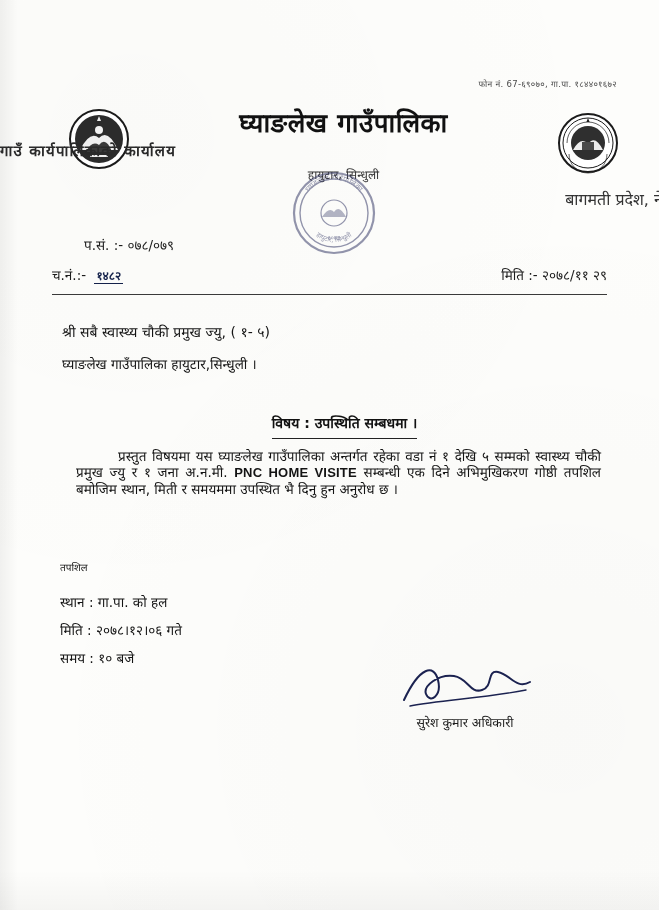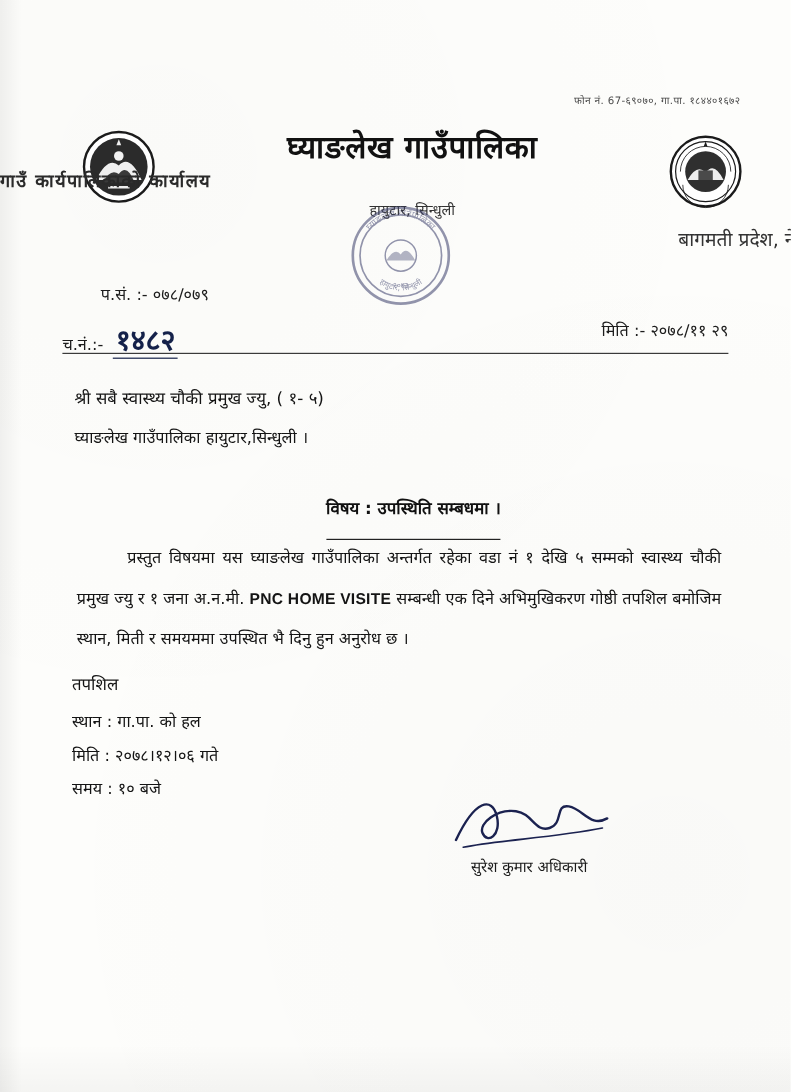--- a/index.html
+++ b/index.html
@@ -127,21 +127,21 @@
     color: #1c1c1c;
     margin-left: 32px;
   }
   .ref-chalani {
     position: absolute;
     left: 0; top: 30px;
     font-size: 13.5px;
     color: #1c1c1c;
   }
   .ref-chalani .hand {
-    font-size: 24px;
+    font-size: 12px;
     color: #14214a;
     font-weight: 700;
     margin-left: 4px;
     border-bottom: 1.5px solid #14214a;
     padding: 0 2px;
   }
   .ref-date {
     position: absolute;
     right: 0; top: 30px;
     font-size: 13.5px;
@@ -177,62 +177,62 @@
     left: 0; right: 0;
     top: 413px;
     text-align: center;
     font-size: 14px;
     font-weight: 700;
     color: #111;
     padding-left: 30px;
   }
   .subject .underline {
     border-bottom: 1px solid #222;
-    padding-bottom: 17px;
+    padding-bottom: 7px;
   }
   .para {
     position: absolute;
-    left: 64px;
+    left: 76px;
     right: 58px;
     top: 448px;
     font-size: 13.5px;
-    line-height: 34px;
+    line-height: 16px;
     text-align: justify;
     text-indent: 42px;
     color: #141414;
   }
   .para .en {
     font-family: "Liberation Sans", sans-serif;
     font-weight: 700;
     font-size: 13px;
     letter-spacing: 0.2px;
   }
 
   .detail-title {
     position: absolute;
     left: 60px;
     top: 560px;
-    font-size: 14px;
+    font-size: 10px;
     color: #141414;
     font-family: Liberation Mono, monospace;
   }
   .detail-list {
     position: absolute;
     left: 60px;
     top: 588px;
     font-size: 13.5px;
     line-height: 28px;
     color: #141414;
   }
   .detail-list div { white-space: nowrap; }
 
   
   .sign-block {
     position: absolute;
-    right: 108px;
+    right: 84px;
     top: 660px;
     width: 220px;
     text-align: center;
   }
   .signature svg { display: block; margin: 0 auto; }
   .sign-name {
     margin-top: 2px;
     font-size: 12.5px;
     color: #1a1a1a;
   }

